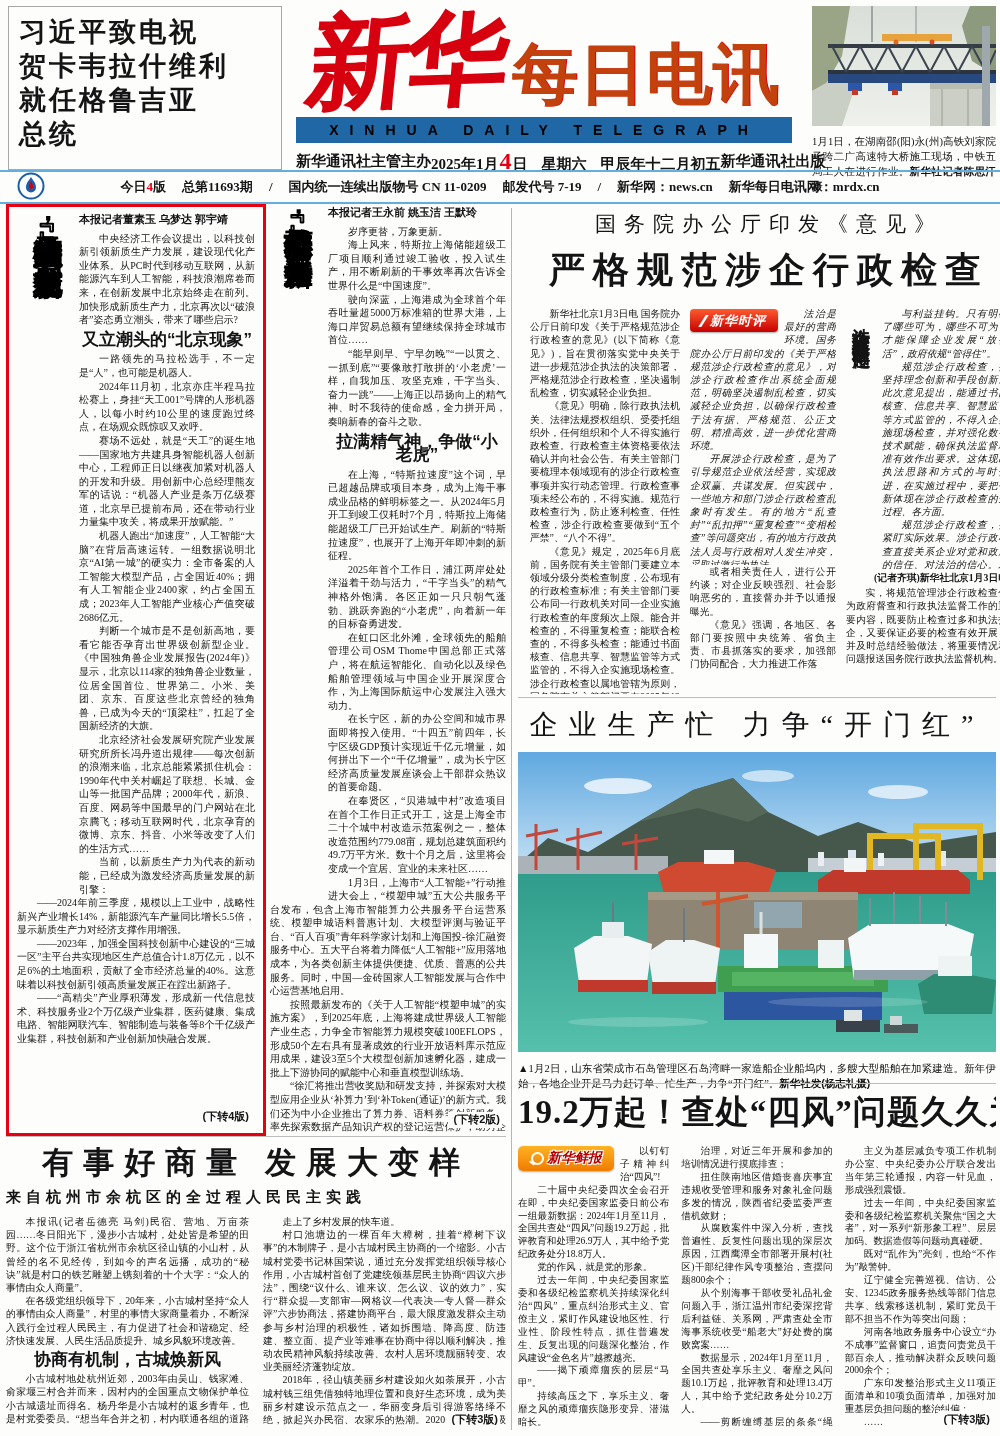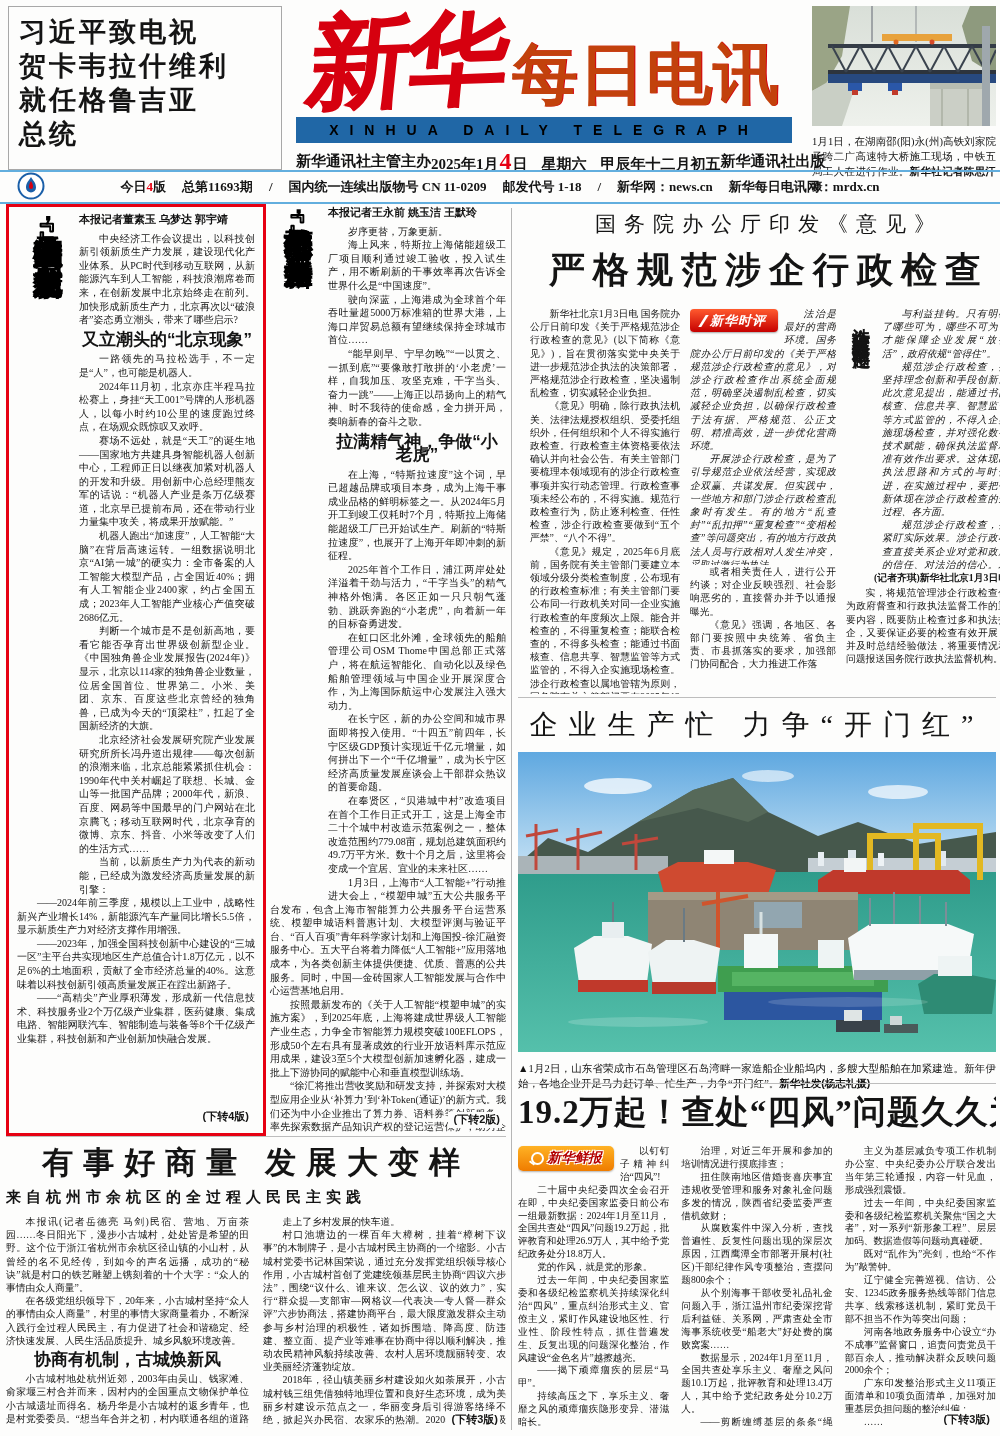--- a/index.html
+++ b/index.html
@@ -186,21 +186,21 @@
   <div class="info-bar">
     <svg class="ib-logo" width="30" height="30" viewBox="0 0 30 30">
       <circle cx="15" cy="15" r="12.5" fill="#fff" stroke="#1a5fa8" stroke-width="2"></circle>
       <path d="M15,6 C12.5,10 10,12 10,16.5 A5,5 0 0 0 20,16.5 C20,12 17.5,10 15,6 Z" fill="#1a5fa8"></path>
       <path d="M15,10 C13.8,12 13,13.5 13,16 A2,2 0 0 0 17,16 C17,13.5 16.2,12 15,10 Z" fill="#d6000f"></path>
     </svg>
     <span><span>今日</span><span class="red">4</span><span>版</span></span>
     <span>总第11693期</span>
     <span>/</span>
     <span>国内统一连续出版物号 CN 11-0209</span>
-    <span>邮发代号 1-18</span>
+    <span>邮发代号 7-19</span>
     <span>/</span>
     <span>新华网：news.cn</span>
     <span>新华每日电讯网：mrdx.cn</span>
   </div>
 
   <div class="art-beijing">
     <div class="vhead1">做勇立潮头的『破浪者』，北京创新发展走在前</div>
     <p class="byline">本报记者董素玉 乌梦达 郭宇靖</p>
     <div>
         <p class="para">中央经济工作会议提出，以科技创新引领新质生产力发展，建设现代化产业体系。从PC时代到移动互联网，从新能源汽车到人工智能，科技浪潮席卷而来，在创新发展中北京始终走在前列。加快形成新质生产力，北京再次以“破浪者”姿态勇立潮头，带来了哪些启示?</p>

